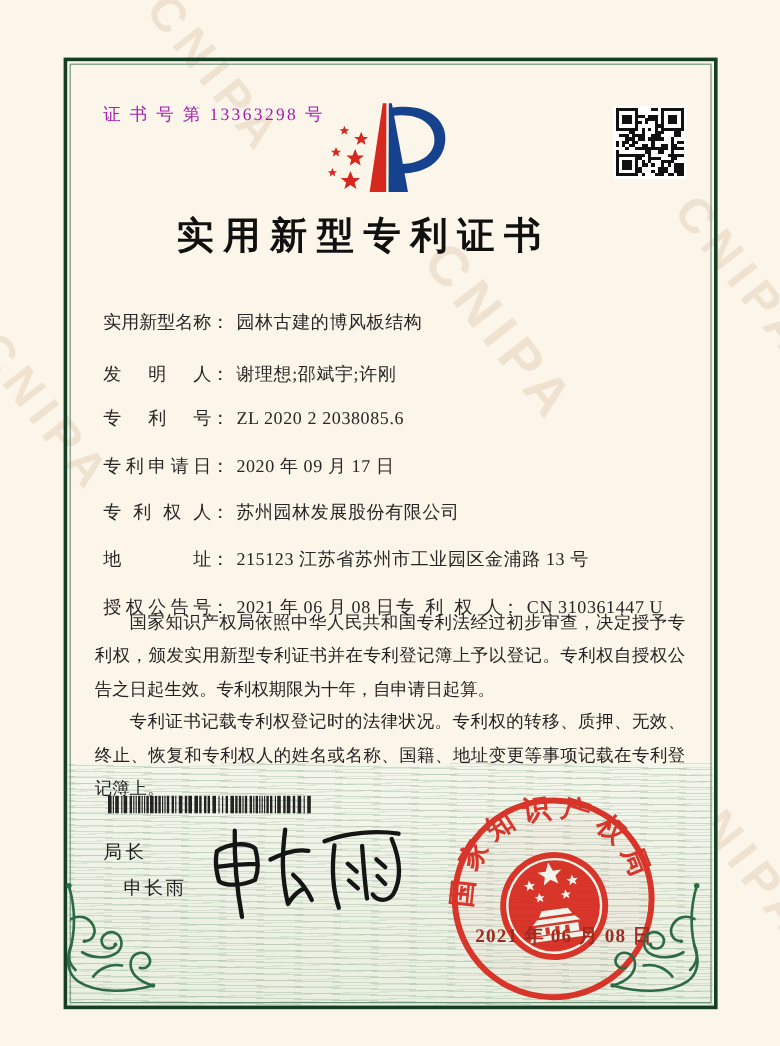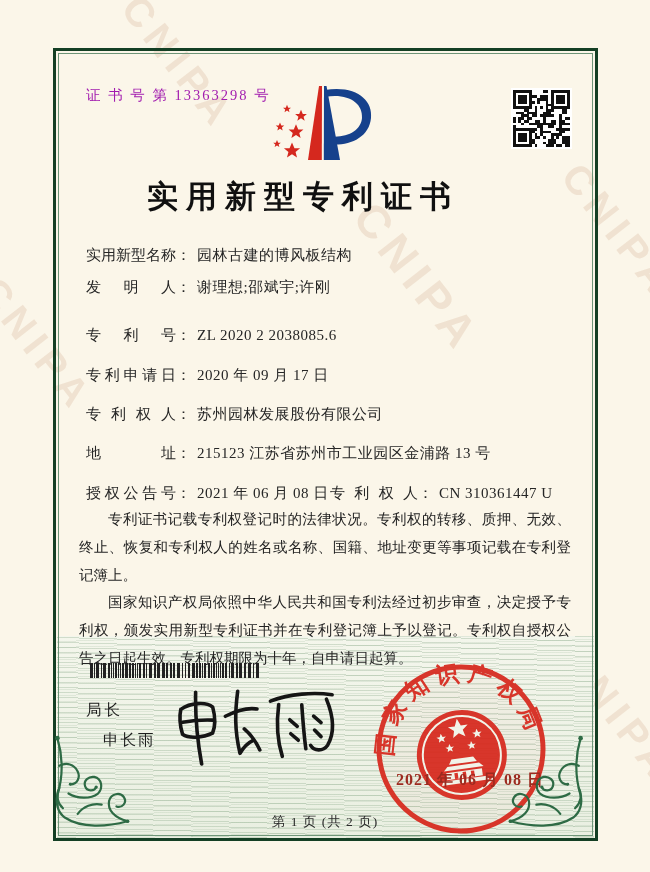--- a/index.html
+++ b/index.html
@@ -55,21 +55,21 @@
   .title{
     position:absolute;left:0;top:176px;width:598px;z-index:3;
     text-align:center;font-size:31px;font-weight:600;color:#101010;
     letter-spacing:8px;text-indent:8px;
   }
 
   .fields{position:absolute;left:86px;top:246px;width:480px;z-index:3;}
   .frow{position:absolute;left:0;width:480px;white-space:nowrap;font-size:15px;color:#262626;}
   .flabel{
     display:inline-block;width:90px;vertical-align:bottom;
-    text-align:justify;text-align-last:justify;text-justify:inter-character;
+    text-align:justify;text-align-last:justify;text-justify:inter-character;margin-top:13px;
   }
   .fcolon{display:inline-block;margin-right:6px;}
   .fvalue{letter-spacing:0.5px;}
   .pair2{position:absolute;left:244px;top:0;}
   .pair2 .flabel{width:88px;}
 
   .paras{
     position:absolute;left:79px;top:506px;width:492px;z-index:3;
     font-size:14.5px;line-height:1.92;color:#232323;text-align:justify;
   }
@@ -412,21 +412,21 @@
         <rect x="20" y="20" width="1" height="1" fill="#111"></rect>
       </svg>
   </div>
 
   <div class="title">实用新型专利证书</div>
 
   <div class="fields">
     <div class="frow" style="top:0px">
       <span class="flabel">实用新型名称</span><span class="fcolon">：</span><span class="fvalue">园林古建的博风板结构</span>
     </div>
-    <div class="frow" style="top:32px">
+    <div class="frow" style="top:44px">
       <span class="flabel">发明人</span><span class="fcolon">：</span><span class="fvalue">谢理想;邵斌宇;许刚</span>
     </div>
     <div class="frow" style="top:80px">
       <span class="flabel">专利号</span><span class="fcolon">：</span><span class="fvalue">ZL 2020 2 2038085.6</span>
     </div>
     <div class="frow" style="top:120px">
       <span class="flabel">专利申请日</span><span class="fcolon">：</span><span class="fvalue">2020 年 09 月 17 日</span>
     </div>
     <div class="frow" style="top:159px">
       <span class="flabel">专利权人</span><span class="fcolon">：</span><span class="fvalue">苏州园林发展股份有限公司</span>
@@ -436,22 +436,22 @@
     </div>
     <div class="frow" style="top:238px">
       <span class="flabel">授权公告号</span><span class="fcolon">：</span><span class="fvalue">2021 年 06 月 08 日</span>
       <span class="pair2">
         <span class="flabel">专利权人</span><span class="fcolon">：</span><span class="fvalue">CN 310361447 U</span>
       </span>
     </div>
   </div>
 
   <div class="paras">
+    <p>国家知识产权局依照中华人民共和国专利法经过初步审查，决定授予专利权，颁发实用新型专利证书并在专利登记簿上予以登记。专利权自授权公告之日起生效。专利权期限为十年，自申请日起算。</p>
     <p>专利证书记载专利权登记时的法律状况。专利权的转移、质押、无效、终止、恢复和专利权人的姓名或名称、国籍、地址变更等事项记载在专利登记簿上。</p>
-    <p>国家知识产权局依照中华人民共和国专利法经过初步审查，决定授予专利权，颁发实用新型专利证书并在专利登记簿上予以登记。专利权自授权公告之日起生效。专利权期限为十年，自申请日起算。</p>
   </div>
 
   <svg class="barcode" id="barcode" width="172" height="15">
       <rect x="0" y="0" width="3" height="15" fill="#222"></rect>
       <rect x="4" y="0" width="1" height="15" fill="#222"></rect>
       <rect x="6" y="0" width="3" height="15" fill="#222"></rect>
       <rect x="11" y="0" width="1" height="15" fill="#222"></rect>
       <rect x="13" y="0" width="3" height="15" fill="#222"></rect>
       <rect x="18" y="0" width="2" height="15" fill="#222"></rect>
       <rect x="21" y="0" width="1" height="15" fill="#222"></rect>
@@ -549,15 +549,14 @@
       </g>
       <g fill="#d7281d" transform="translate(0,12)">
         <rect x="-10" y="5" width="3.4" height="6"></rect>
         <rect x="-1.7" y="5" width="3.4" height="6"></rect>
         <rect x="6.6" y="5" width="3.4" height="6"></rect>
       </g>
     </g>
   </svg>
   <div class="seal-date">2021 年 06 月 08 日</div>
 
-  <div class="footer">第 1 页 (共 2 页)</div>
 
 </div>
 
 </body></html>

